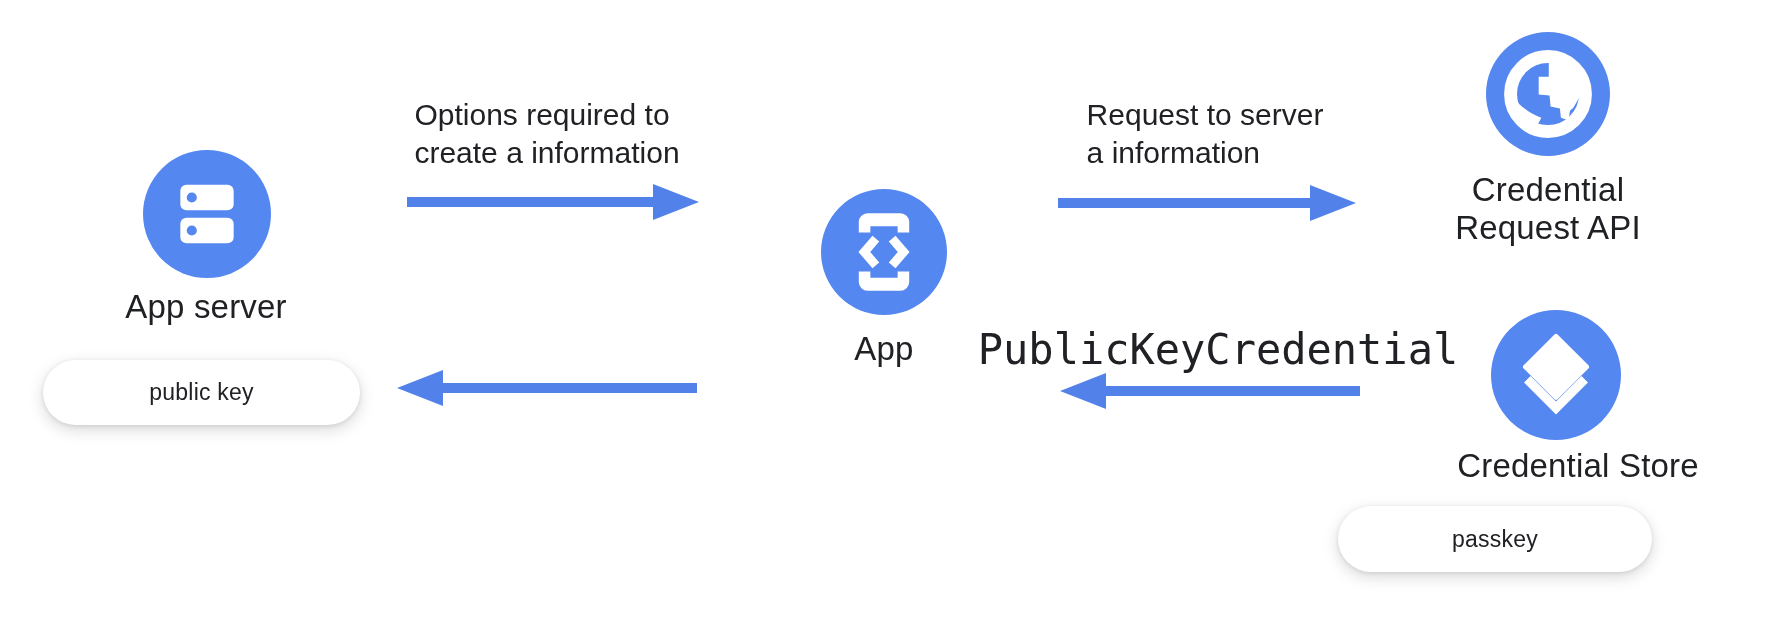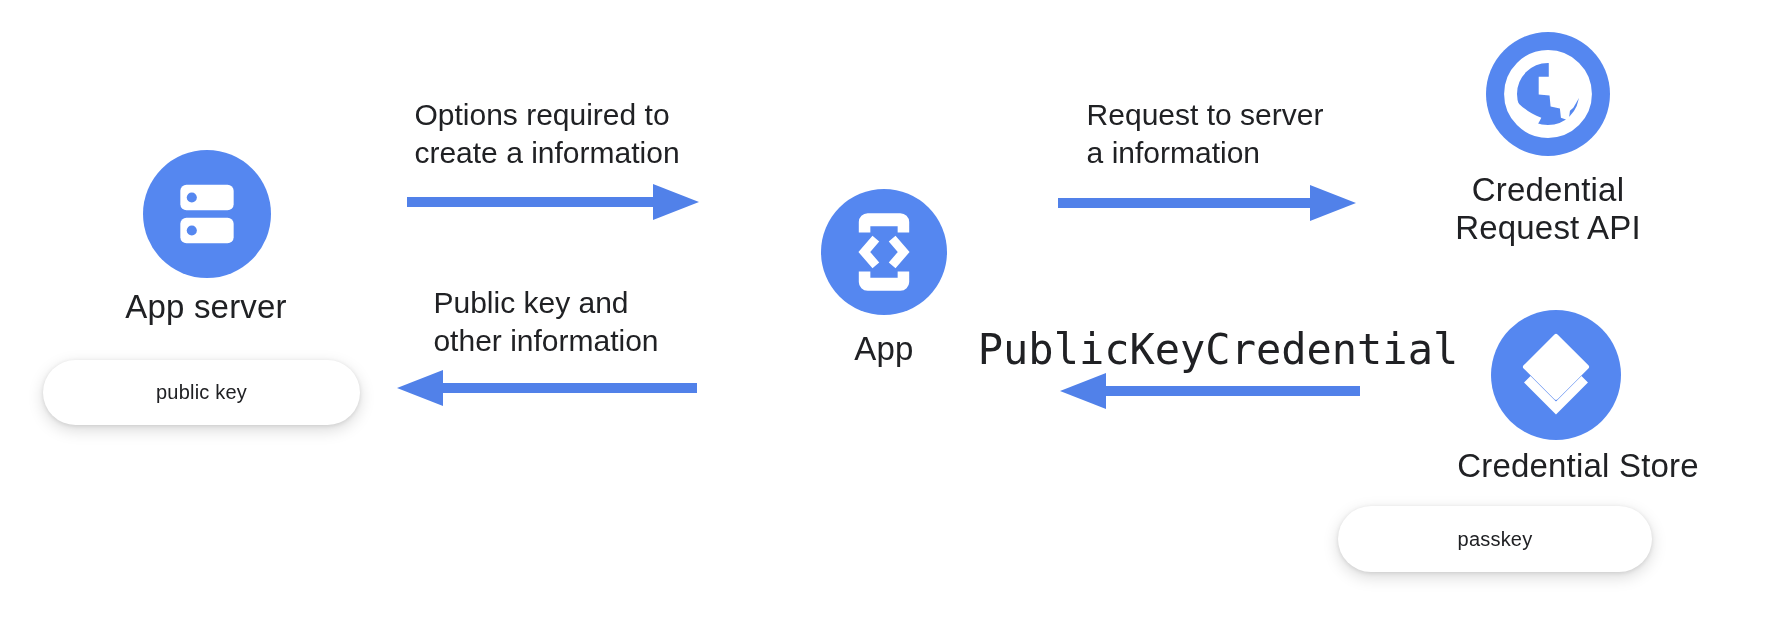--- a/index.html
+++ b/index.html
@@ -26,21 +26,21 @@
     position:absolute;transform:translateX(-50%);
     font-size:30px;font-weight:400;line-height:38px;white-space:nowrap;
   }
   .mono{
     font-family:"DejaVu Sans Mono","Liberation Mono",monospace;
     font-size:42px;line-height:36px;font-weight:400;
   }
   .pill{
     position:absolute;background:var(--pill-bg);border-radius:999px;
     display:flex;align-items:center;justify-content:center;
-    font-size:20px;font-weight:500;letter-spacing:.2px;
+    font-size:23px;font-weight:500;letter-spacing:.2px;
     box-shadow:0 1px 4px rgba(0,0,0,.10),0 5px 16px rgba(0,0,0,.15);
   }
   .arrow{position:absolute;}
   .arr{fill:var(--arrow-blue);}
   .icw{fill:#fff;}
   .icb{fill:var(--circle-blue);}
   .ics{fill:none;stroke:#fff;}
 </style>
 </head>
 <body>
@@ -110,22 +110,18 @@
     <svg viewBox="0 0 48 48" aria-hidden="true">
       <path class="icw" d="M24 9.6 L35.4 21 L24 32.4 L12.6 21 Z" stroke="#fff" stroke-width="1.6" stroke-linejoin="round"></path>
       <polyline class="ics" points="13.4,25.6 24,36.2 34.6,25.6" stroke-width="3.4"></polyline>
     </svg>
   </div>
   <div class="node-label" style="left:1578px;top:447px;">Credential Store</div>
   <div class="pill" style="left:1338px;top:506px;width:314px;height:66px;">
     <span>passkey</span>
   </div>
 
-  <div class="arrow-label" style="left:546px;top:284px;">
-    <div>Public key and</div>
-    <div>other information</div>
-  </div>
   <svg class="arrow" style="left:397px;top:369px;" width="300" height="38" aria-hidden="true">
     <polygon class="arr" points="46,1 0,19 46,37"></polygon>
     <rect class="arr" x="44" y="14" width="256" height="10"></rect>
   </svg>
 
 </div>
 
 </body></html>

